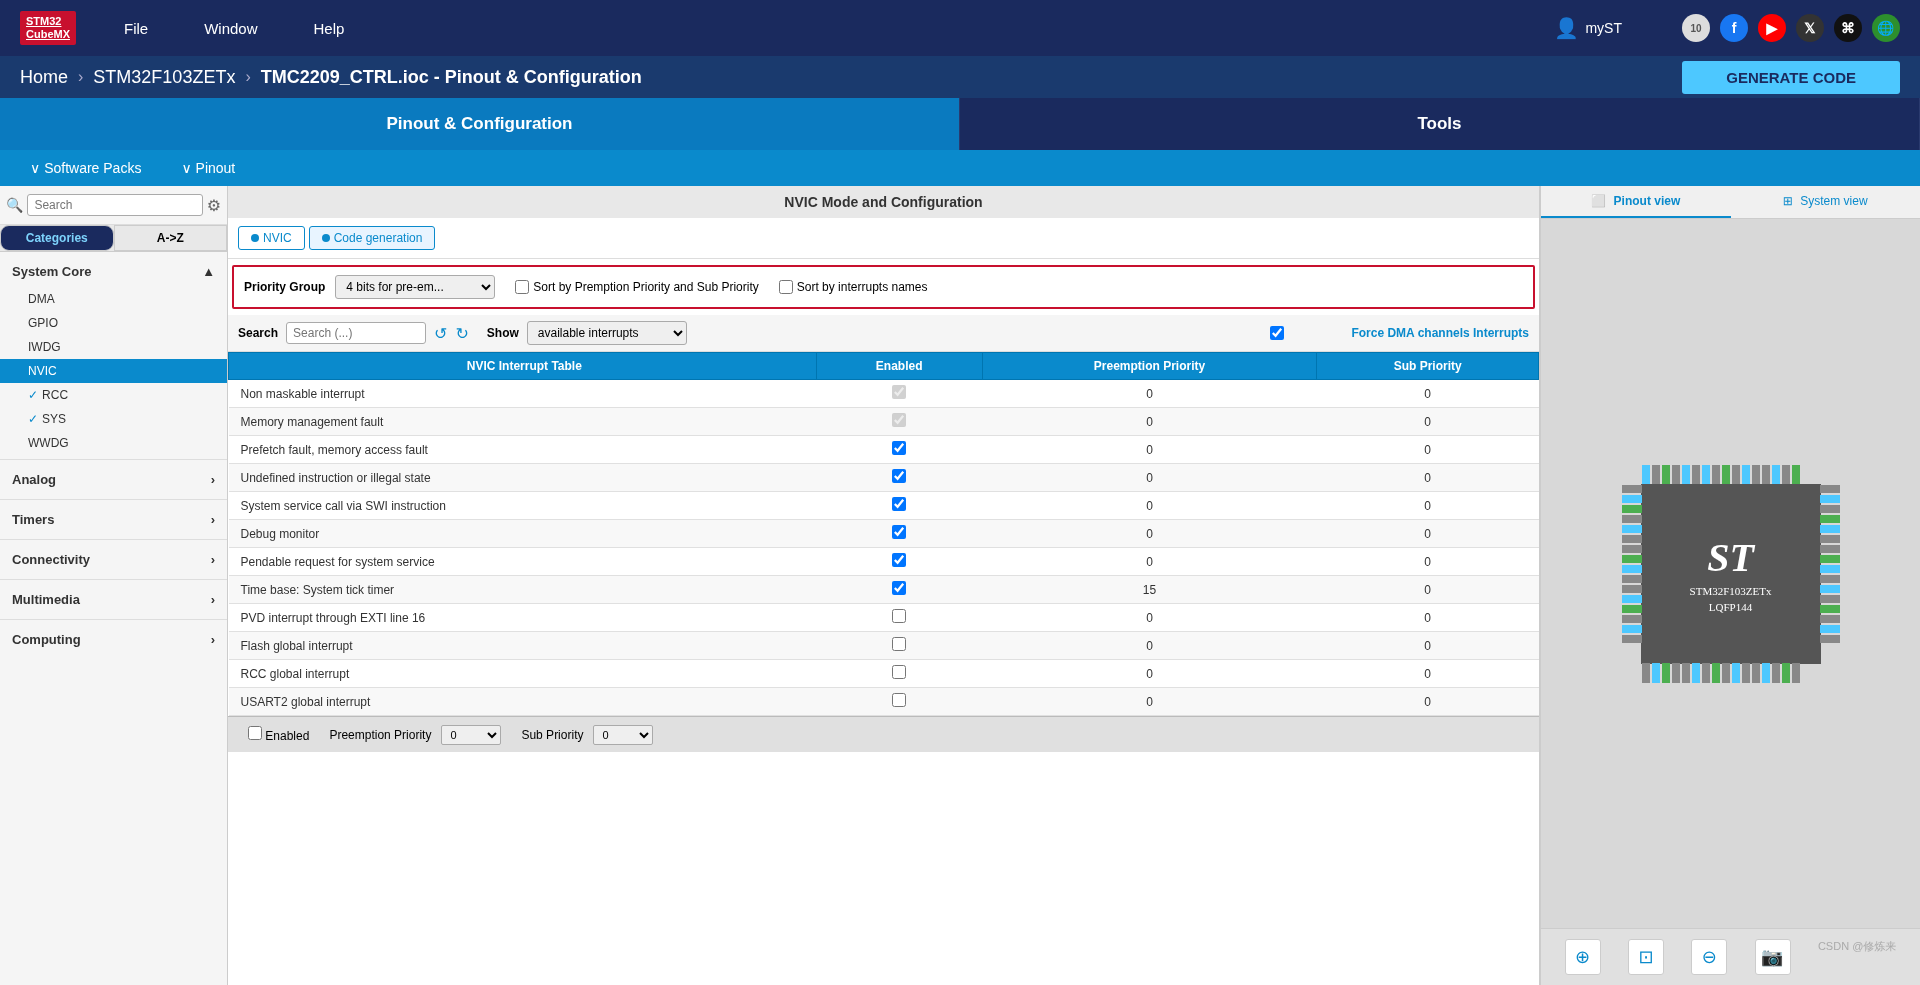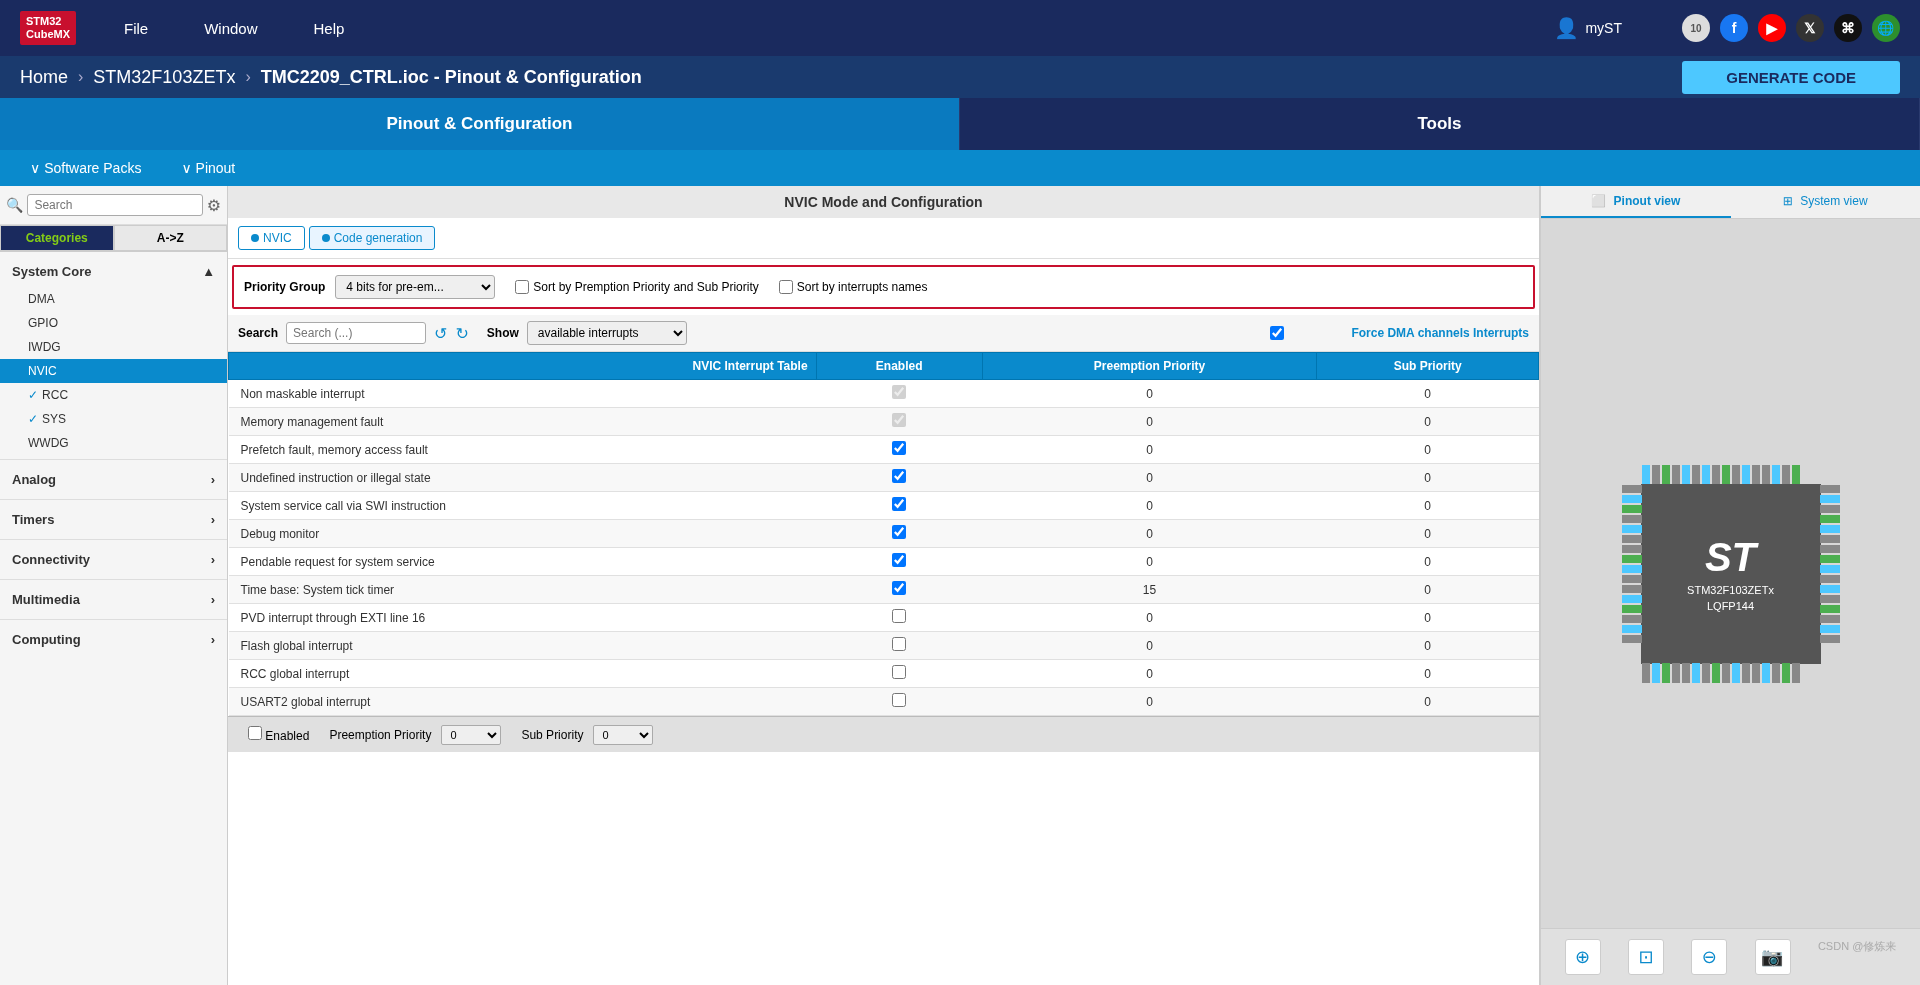--- a/index.html
+++ b/index.html
@@ -12,20 +12,21 @@
       align-items: center;
       height: 56px;
       padding: 0 20px;
       gap: 40px;
     }
     .logo-area {
       display: flex;
       align-items: center;
       gap: 8px;
       color: white;
+      text-decoration: underline;
     }
     .logo-box {
       background: #c8102e;
       color: white;
       font-size: 11px;
       font-weight: bold;
       padding: 4px 6px;
       line-height: 1.2;
       border-radius: 2px;
     }
@@ -174,21 +175,22 @@
       flex: 1;
       text-align: center;
       padding: 5px;
       font-size: 12px;
       font-weight: bold;
       cursor: pointer;
       border: 1px solid #ccc;
     }
     .stab.active {
       background: #1a2a5e;
-      color: #84cc16;
+      color: #7dd3fc;
+      border-radius: 9px;
     }
     .sidebar-section {
       padding: 4px 0;
     }
     .sidebar-group {
       display: flex;
       align-items: center;
       padding: 8px 12px;
       font-weight: bold;
       font-size: 13px;
@@ -327,21 +329,21 @@
       border-collapse: collapse;
       font-size: 12px;
     }
     .nvic-table th {
       background: #0a8acc;
       color: white;
       padding: 6px 8px;
       text-align: center;
       border: 1px solid #0075b0;
     }
-    .nvic-table th:first-child { text-align: right; padding-left: 12px; }
+    .nvic-table th:first-child { text-align: center; padding-left: 12px; }
     .nvic-table td {
       padding: 5px 8px;
       border-bottom: 1px solid #e0e0e0;
       text-align: center;
       color: #333;
     }
     .nvic-table td:first-child { text-align: left; padding-left: 12px; }
     .nvic-table tr:nth-child(even) { background: #f8f8f8; }
     .cb { width: 14px; height: 14px; cursor: pointer; }
     .tooltip-chip {
@@ -376,20 +378,21 @@
       color: #0a8acc;
     }
     .rp-tab.active { border-bottom-color: #0a8acc; font-weight: bold; }
     .chip-area {
       flex: 1;
       display: flex;
       align-items: center;
       justify-content: center;
       background: #d8d8d8;
       position: relative;
+      font-family: Liberation Serif, serif;
     }
     .chip-container {
       position: relative;
       width: 220px;
       height: 220px;
     }
     .chip-body {
       position: absolute;
       top: 20px; left: 20px; right: 20px; bottom: 20px;
       background: #555;

